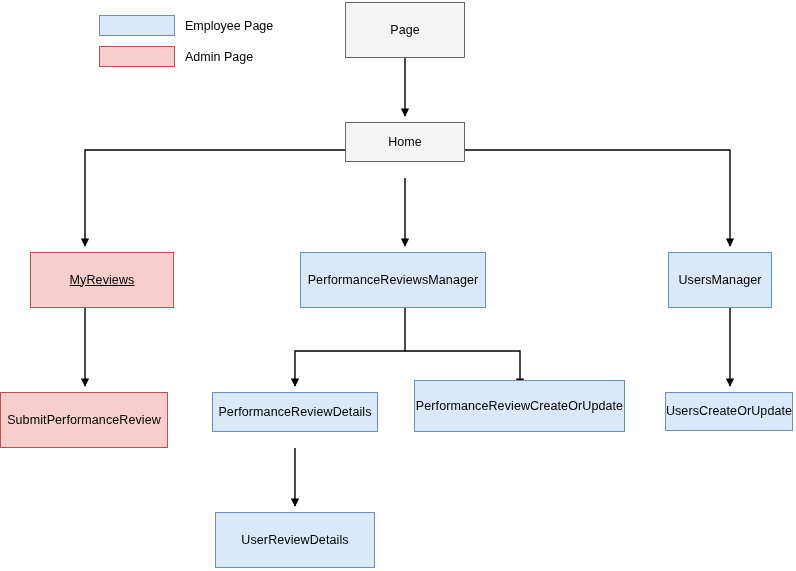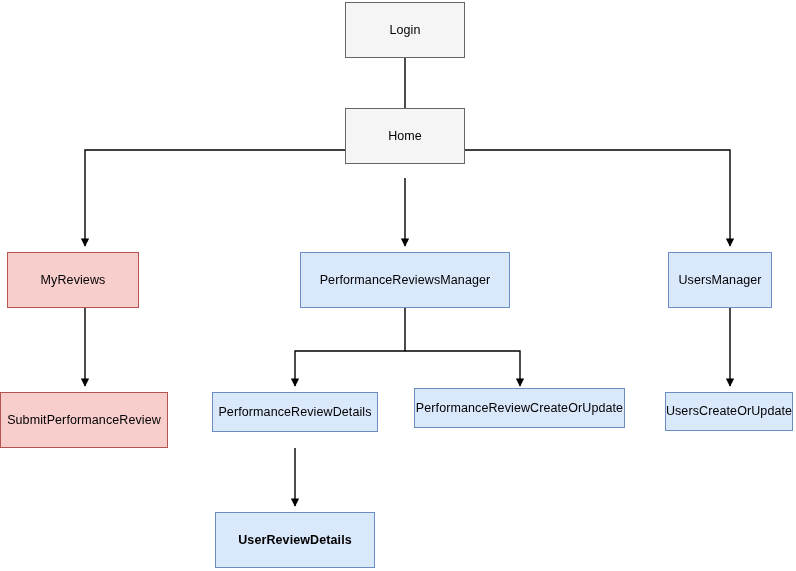--- a/index.html
+++ b/index.html
@@ -107,48 +107,56 @@
         <path d="M 465 150 L 730 150 L 730 246" marker-end="url(#arrowhead)"></path>
         <path d="M 85 308 L 85 386" marker-end="url(#arrowhead)"></path>
         <path d="M 405 308 L 405 351 L 295 351 L 295 386" marker-end="url(#arrowhead)"></path>
         <path d="M 405 351 L 520 351 L 520 386" marker-end="url(#arrowhead)"></path>
         <path d="M 730 308 L 730 386" marker-end="url(#arrowhead)"></path>
         <path d="M 295 448 L 295 506" marker-end="url(#arrowhead)"></path>
       </g>
   </svg>
 
   <div class="legend">
+    <div class="legend-row">
+      <span class="legend-swatch employee"></span>
+      <span class="legend-label">Employee Page</span>
+    </div>
+    <div class="legend-row">
+      <span class="legend-swatch admin"></span>
+      <span class="legend-label">Admin Page</span>
+    </div>
   </div>
 
   <div id="node-layer">
       <div class="node common" style="left: 345px; top: 2px; width: 120px; height: 56px;">
-        <span>Login</span>
+        <span>Page</span>
       </div>
-      <div class="node common" style="left: 345px; top: 108px; width: 120px; height: 56px;">
+      <div class="node common" style="left: 345px; top: 122px; width: 120px; height: 40px;">
         <span>Home</span>
       </div>
-      <div class="node admin" style="left: 7px; top: 252px; width: 132px; height: 56px;">
+      <div class="node admin" style="left: 30px; top: 252px; width: 144px; height: 56px; text-decoration: underline;">
         <span>MyReviews</span>
       </div>
-      <div class="node employee" style="left: 300px; top: 252px; width: 210px; height: 56px;">
+      <div class="node employee" style="left: 300px; top: 252px; width: 186px; height: 56px;">
         <span>PerformanceReviewsManager</span>
       </div>
       <div class="node employee" style="left: 668px; top: 252px; width: 104px; height: 56px;">
         <span>UsersManager</span>
       </div>
       <div class="node admin" style="left: 0px; top: 392px; width: 168px; height: 56px;">
         <span>SubmitPerformanceReview</span>
       </div>
       <div class="node employee" style="left: 212px; top: 392px; width: 166px; height: 40px;">
         <span>PerformanceReviewDetails</span>
       </div>
-      <div class="node employee" style="left: 414px; top: 388px; width: 211px; height: 40px;">
+      <div class="node employee" style="left: 414px; top: 380px; width: 211px; height: 52px;">
         <span>PerformanceReviewCreateOrUpdate</span>
       </div>
       <div class="node employee" style="left: 665px; top: 392px; width: 128px; height: 39px;">
         <span>UsersCreateOrUpdate</span>
       </div>
-      <div class="node employee" style="left: 215px; top: 512px; width: 160px; height: 56px; font-weight: bold;">
+      <div class="node employee" style="left: 215px; top: 512px; width: 160px; height: 56px;">
         <span>UserReviewDetails</span>
       </div>
     </div>
 
 </div>
 
 </body></html>

